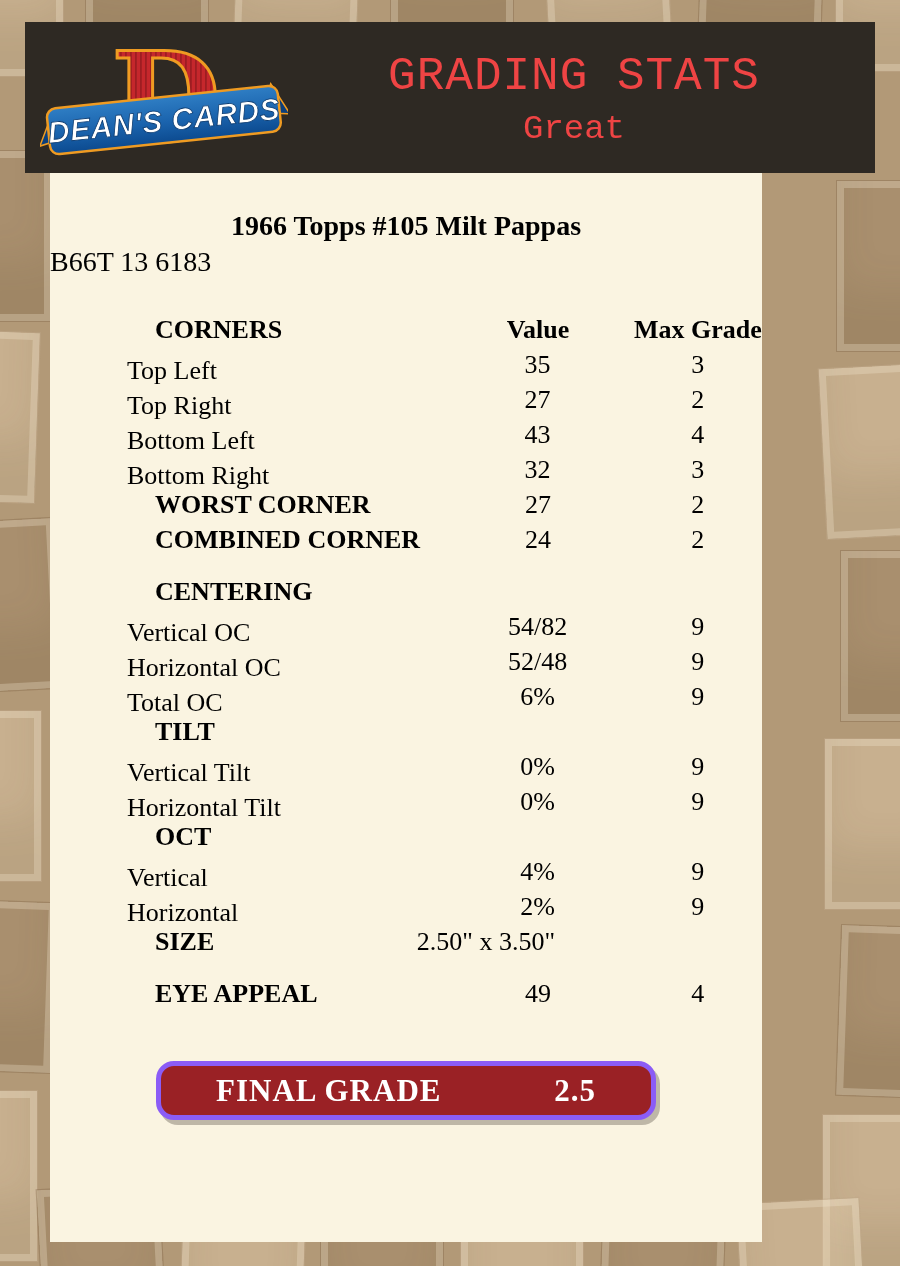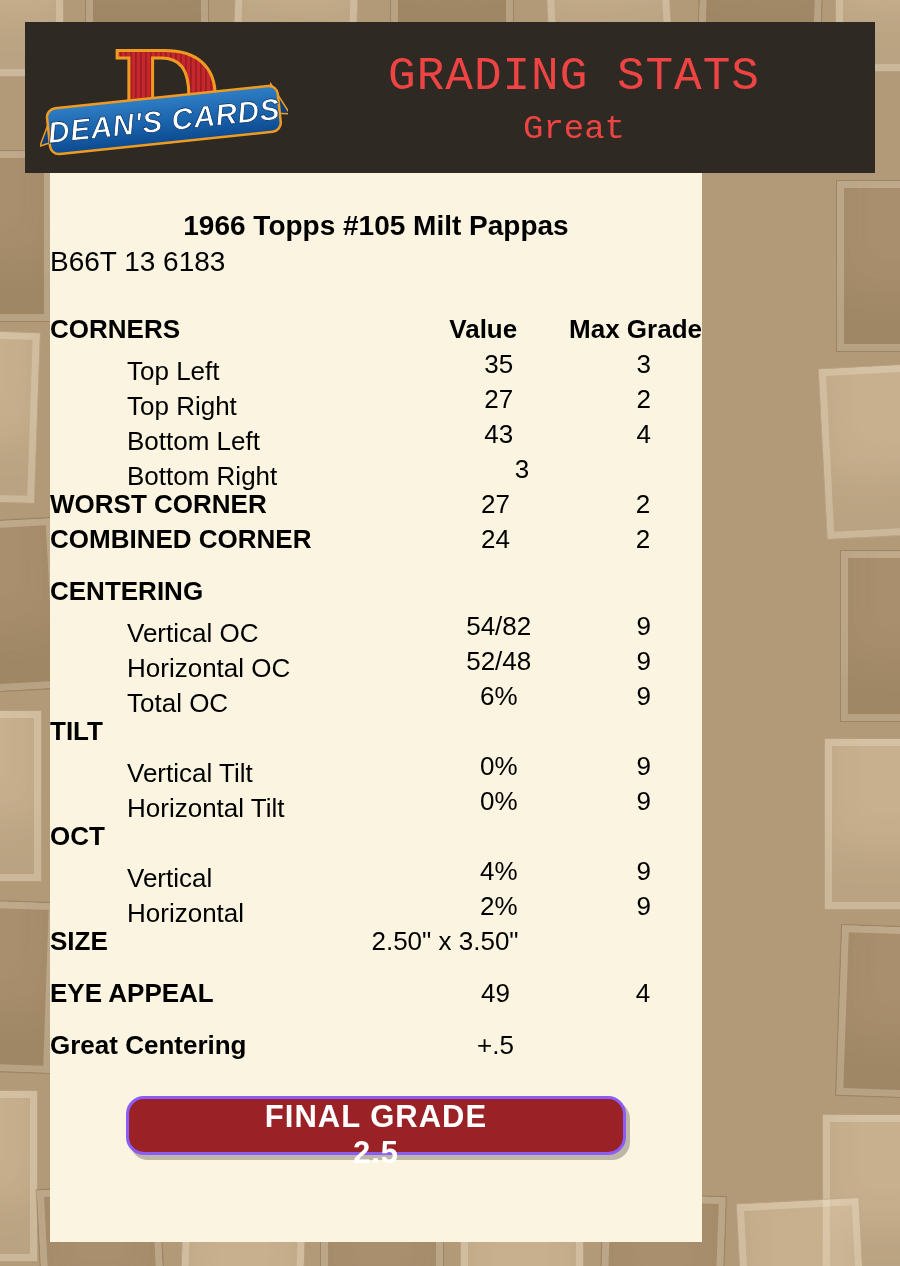--- a/index.html
+++ b/index.html
@@ -18,43 +18,43 @@
 
   
   .header{position:absolute;left:25px;top:22px;width:850px;height:151px;
           background:#2e2923;display:flex;align-items:center;}
   .logo-wrap{flex:0 0 278px;display:flex;justify-content:center;align-items:center;height:100%;}
   .header-text{flex:1;text-align:center;color:#ef4444;padding-right:30px;padding-top:4px;font-family:Liberation Mono, monospace;}
   .header-title{font-size:46px;line-height:58px;letter-spacing:1px;}
   .header-subtitle{font-size:34px;line-height:46px;}
 
   
-  .panel{position:absolute;left:50px;top:173px;width:652px;height:1069px;
-         background:#faf4e1;box-sizing:border-box;padding-top:36px;color:#000;}
+  .panel{position:absolute;left:50px;top:173px;width:712px;height:1069px;
+         background:#faf4e1;box-sizing:border-box;padding-top:36px;color:#000;font-family:Liberation Serif, serif;}
   .card-title{font-size:28px;font-weight:bold;text-align:center;line-height:34px;}
   .card-code{font-size:28px;text-align:left;line-height:34px;margin-top:2px;}
 
   
   .table{margin-top:33px;}
   .row{display:flex;height:35px;align-items:center;font-size:26px;}
   .spacer{height:17px;}
-  .cell-label{box-sizing:border-box;width:405px;white-space:nowrap;}
+  .cell-label{box-sizing:border-box;width:405px;padding-left:105px;white-space:nowrap;}
   .cell-value{width:200px;text-align:center;white-space:nowrap;}
   .cell-max{width:134px;text-align:center;white-space:nowrap;}
   .row.section .cell-label{font-weight:bold;}
   .row.colheader .cell-label,.row.colheader .cell-value,.row.colheader .cell-max{font-weight:bold;}
   .row.indent .cell-label{padding-left:77px;margin-top:13px;}
   .row.size .cell-value{width:305px;margin-left:-105px;}
 
   
   .final-grade{margin:33px auto 0 auto;width:500px;height:59px;box-sizing:border-box;
-    background:#9a2125;border:3px solid #8b5cf6;border-radius:18px;
+    background:#9a2125;border:5px solid #8b5cf6;border-radius:18px;
     box-shadow:4px 5px 0 rgba(140,133,120,0.55);
     display:flex;align-items:center;justify-content:space-between;
-    padding:0 55px 0 55px;color:#ffffff;font-size:31px;font-weight:bold;letter-spacing:1px;flex-direction:column;}
+    padding:0 55px 0 55px;color:#ffffff;font-size:31px;font-weight:bold;letter-spacing:1px;}
 </style>
 </head>
 <body>
 
 <div class="page">
 
   <div class="collage">
     <div style="left:-60px;top:-95px"></div>
       <div style="left:85px;top:-125px"></div>
     <div style="left:235px;top:-105px"></div>
@@ -131,20 +131,21 @@
           <span class="cell-value">27</span>
           <span class="cell-max">2</span>
         </div>
         <div class="row indent">
           <span class="cell-label">Bottom Left</span>
           <span class="cell-value">43</span>
           <span class="cell-max">4</span>
         </div>
         <div class="row indent">
           <span class="cell-label">Bottom Right</span>
+          <span class="cell-value">32</span>
           <span class="cell-max">3</span>
         </div>
         <div class="row section">
           <span class="cell-label">WORST CORNER</span>
           <span class="cell-value">27</span>
           <span class="cell-max">2</span>
         </div>
         <div class="row section">
           <span class="cell-label">COMBINED CORNER</span>
           <span class="cell-value">24</span>
@@ -206,25 +207,20 @@
           <span class="cell-value">2.50" x 3.50"</span>
           <span class="cell-max"></span>
         </div>
         <div class="spacer"></div>
         <div class="row section">
           <span class="cell-label">EYE APPEAL</span>
           <span class="cell-value">49</span>
           <span class="cell-max">4</span>
         </div>
         <div class="spacer"></div>
-        <div class="row section">
-          <span class="cell-label">Great Centering</span>
-          <span class="cell-value">+.5</span>
-          <span class="cell-max"></span>
-        </div>
       </div>
 
     <div class="final-grade">
       <span>FINAL GRADE</span>
       <span>2.5</span>
     </div>
   </div>
 
 </div>
 

